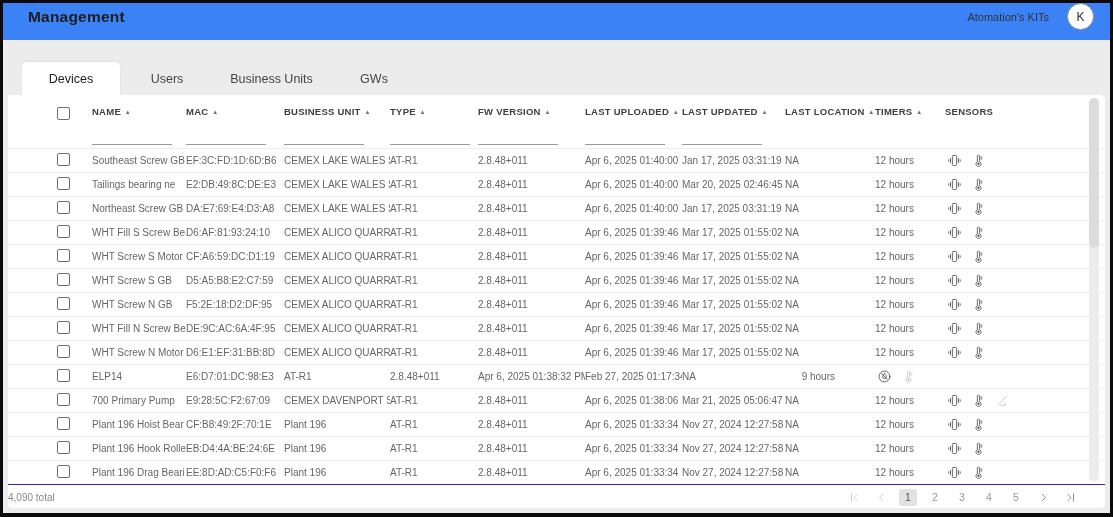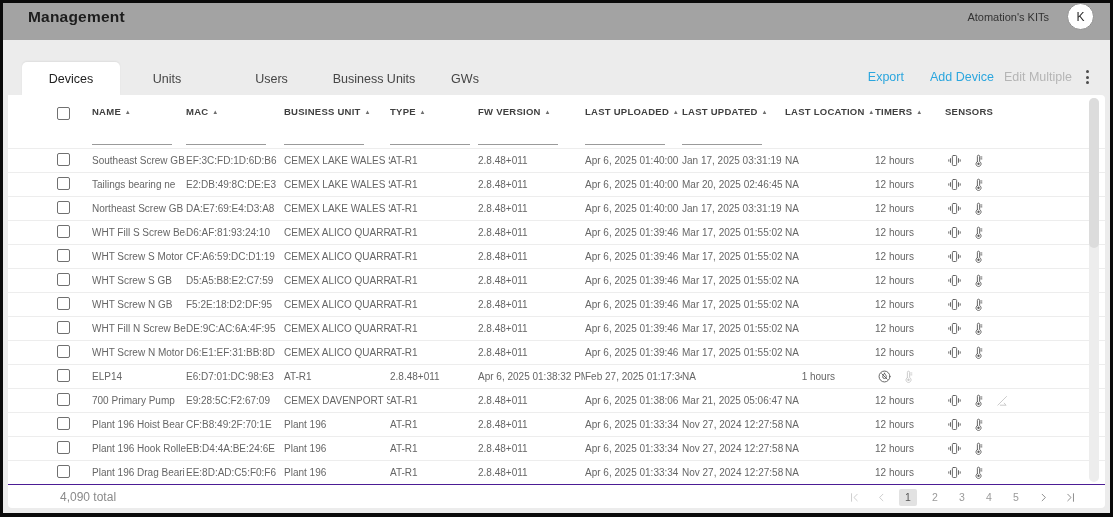--- a/index.html
+++ b/index.html
@@ -8,21 +8,21 @@
     font-family: "Liberation Sans", "DejaVu Sans", sans-serif;
     background: #fff;
   }
   .frame {
     width: 1113px; height: 517px;
     border: 3px solid #0a0a0a; border-bottom-width: 4px;
     background: #ececec; overflow: hidden; position: relative;
   }
   
   .topbar {
-    height: 37px; background: #a3a3a3;
+    height: 37px; background: #3b82f6;
     display: flex; align-items: center; padding: 0 16px 10px 25px; text-align: center;
   }
   .page-title { font-size: 15.5px; font-weight: bold; color: #1d1d1d; letter-spacing: .2px; }
   .account { margin-left: auto; display: flex; align-items: center; gap: 18px; }
   .account-name { font-size: 11px; color: #333; }
   .avatar {
     width: 27px; height: 27px; border-radius: 50%；;
     border-radius: 50%; border: 1px solid #8f8f8f; background: #fff;
     display: grid; place-items: center; font-size: 12px; color: #2c2c2c;
   }
@@ -89,21 +89,21 @@
   svg.icn { fill: none; stroke: currentColor; stroke-width: 1.5; stroke-linecap: round; stroke-linejoin: round; }
   svg.icn .fill { fill: currentColor; stroke: none; }
   
   .scrollbar {
     position: absolute; top: 3px; right: 6px; width: 10px; height: 384px;
     background: #ededed; border-radius: 5px;
   }
   .scroll-thumb { width: 10px; height: 150px; background: #dcdcdc; border-radius: 5px; }
   
   .tfoot { height: 24px; display: flex; align-items: center; }
-  .total { font-size: 12px; color: #8a8a8a; padding-left: 52px; }
+  .total { font-size: 10px; color: #8a8a8a; }
   .pagination { margin-left: auto; display: flex; align-items: center; gap: 9px; padding-right: 26px; }
   .pg-btn { display: grid; place-items: center; width: 18px; height: 18px; cursor: pointer; color: #757575; }
   .pg-btn svg { width: 13px; height: 13px; }
   .pg-btn.disabled { color: #c3c3c3; cursor: default; }
   .pg-num {
     min-width: 18px; height: 17px; display: grid; place-items: center;
     font-size: 10.5px; color: #9a9a9a; cursor: pointer; border-radius: 2px; padding: 0 2px;
   }
   .pg-num.active { background: #e2e2e2; color: #565656; }
 </style>
@@ -116,35 +116,24 @@
     <div class="account">
       <span class="account-name">Atomation's KITs</span>
       <span class="avatar">K</span>
     </div>
   </div>
 
   <div class="content">
     <div class="tabs-row">
       <div class="tabs">
           <div class="tab tab-active">Devices</div>
-          <div class="tab">Units</div>
           <div class="tab">Users</div>
           <div class="tab">Business Units</div>
           <div class="tab">GWs</div>
         </div>
-      <div class="actions">
-        <span class="action-export">Export</span>
-        <span class="action-add">Add Device</span>
-        <span class="action-edit">Edit Multiple</span>
-        <span class="kebab">
-            <i></i>
-            <i></i>
-            <i></i>
-          </span>
-      </div>
     </div>
 
     <div class="card">
       <div class="grid thead">
         <div class="cb-cell">
           <span class="cb"></span>
         </div>
       <div class="th"><span>NAME</span><span class="sort-arrow">▴</span><input class="filter-input" type="text" style=""></div>
           <div class="th"><span>MAC</span><span class="sort-arrow">▴</span><input class="filter-input" type="text" style=""></div>
           <div class="th"><span>BUSINESS UNIT</span><span class="sort-arrow">▴</span><input class="filter-input" type="text" style=""></div>
@@ -402,21 +391,21 @@
           </div>
           <div class="grid row">
             <div class="cb-cell"><span class="cb"></span></div>
             <div class="cell">ELP14</div>
             <div class="cell">E6:D7:01:DC:98:E3</div>
             <div class="cell">AT-R1</div>
             <div class="cell">2.8.48+011</div>
             <div class="cell">Apr 6, 2025 01:38:32 PM</div>
             <div class="cell">Feb 27, 2025 01:17:34 PM</div>
             <div class="cell">NA</div>
-            <div class="cell cell-timers">1 hours</div>
+            <div class="cell cell-timers">9 hours</div>
             <div class="cell cell-sensors">
               <span class="sensor">
                 <svg class="icn" viewBox="0 0 24 24">
                   <circle cx="12" cy="12" r="8.7"></circle>
                   <path d="M12 6.9c1.9 2.5 2.9 4 2.9 5.4a2.9 2.9 0 1 1-5.8 0c0-1.4 1-2.9 2.9-5.4Z"></path>
                   <path d="M7.6 7.6l8.8 8.8"></path>
                 </svg>
               </span>
               <span class="sensor inactive">
                 <svg class="icn" viewBox="0 0 24 24">

